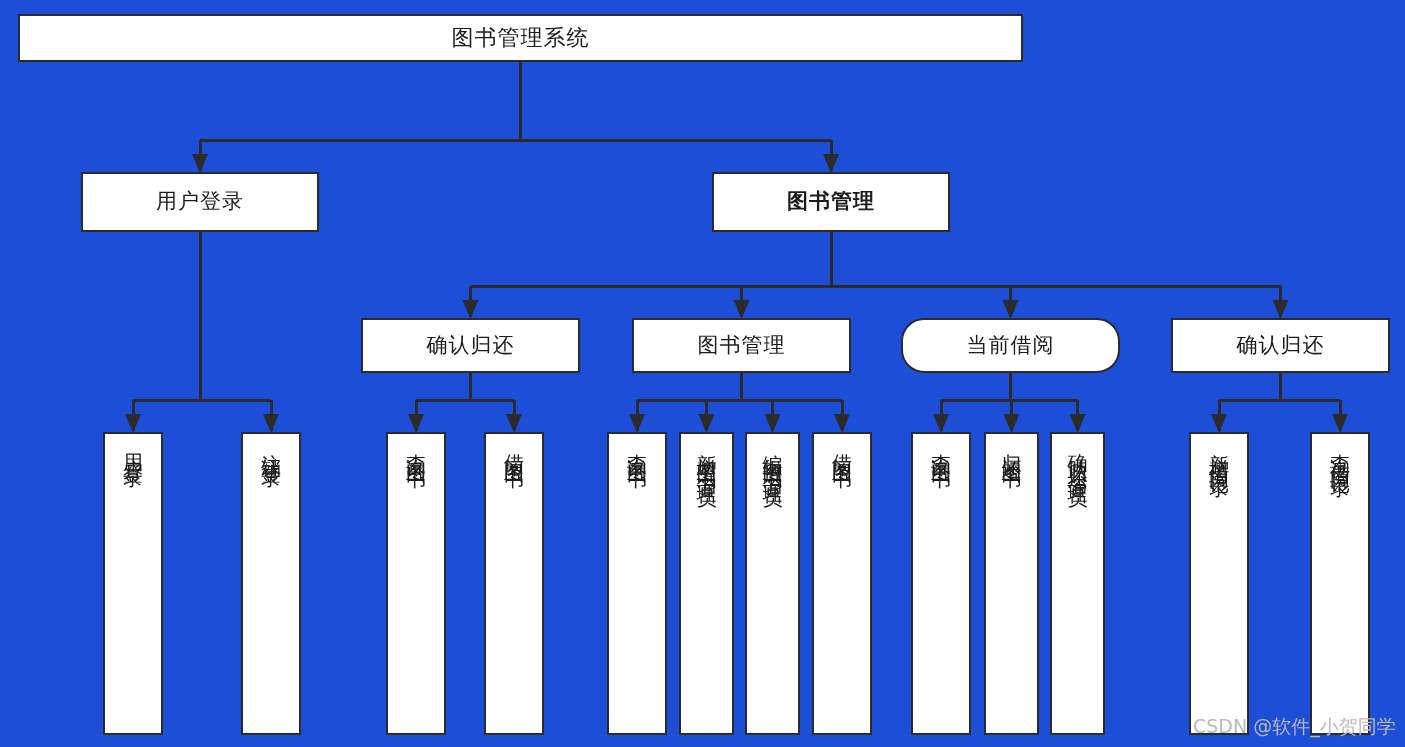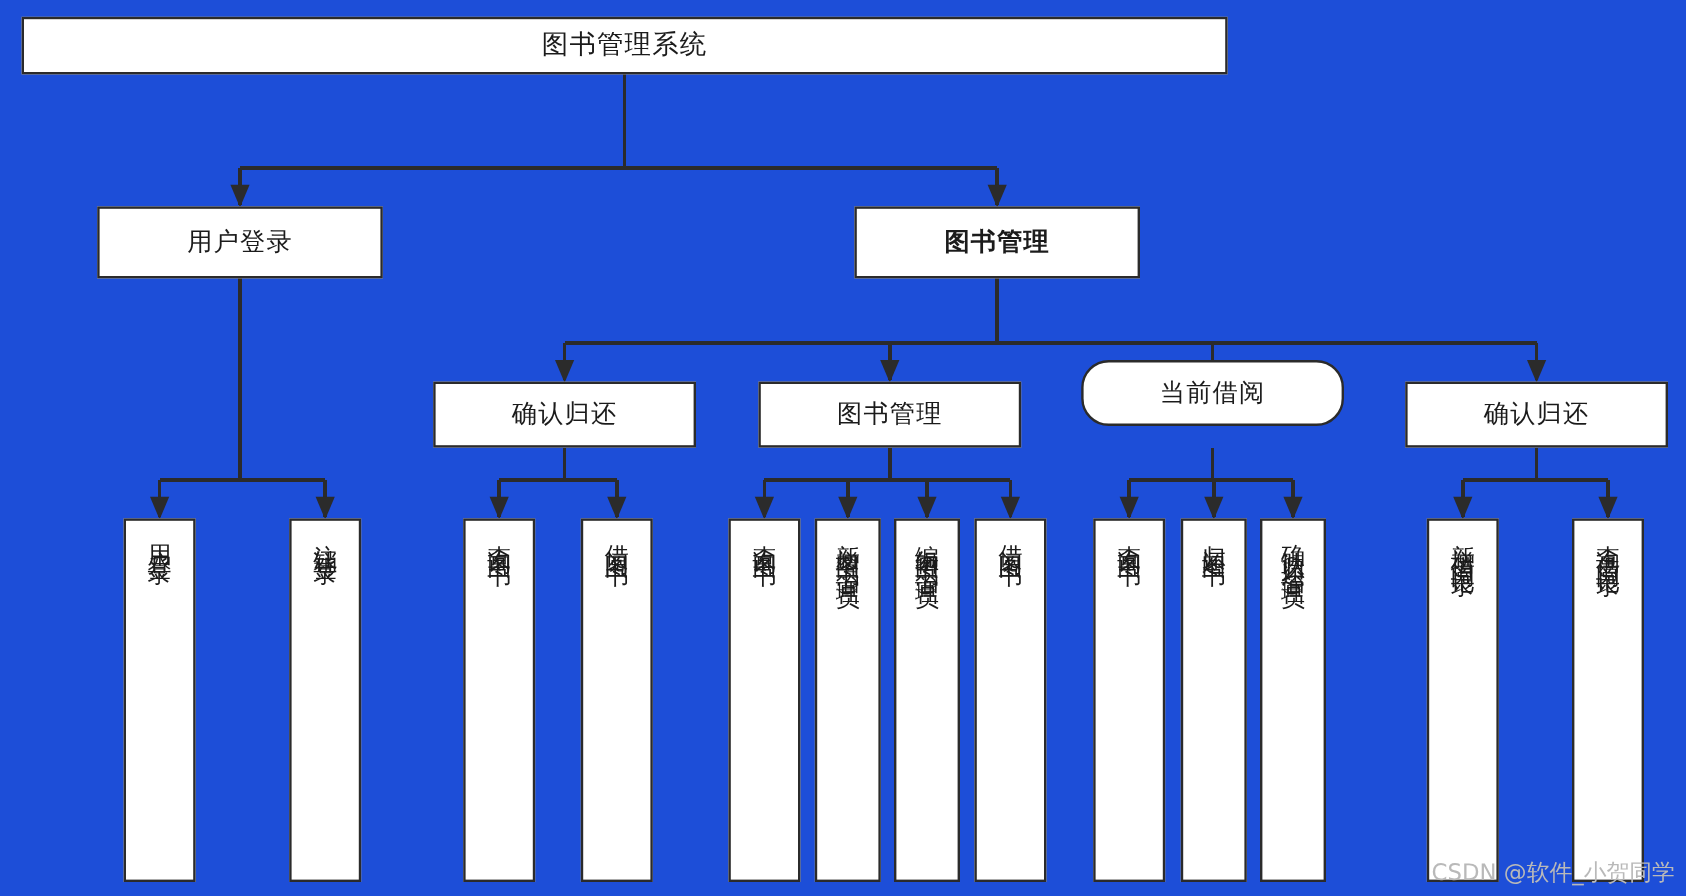--- a/index.html
+++ b/index.html
@@ -134,21 +134,21 @@
       </div>
       <div class="node horiz" style="left: 712px; top: 172px; width: 238px; height: 60px; font-weight: bold;">
         <span>图书管理</span>
       </div>
       <div class="node horiz" style="left: 361px; top: 318px; width: 219px; height: 55px;">
         <span>确认归还</span>
       </div>
       <div class="node horiz" style="left: 632px; top: 318px; width: 219px; height: 55px;">
         <span>图书管理</span>
       </div>
-      <div class="node horiz" style="left: 901px; top: 300px; width: 219px; height: 55px; border-radius: 23px;">
+      <div class="node horiz" style="left: 901px; top: 318px; width: 219px; height: 55px; border-radius: 23px;">
         <span>当前借阅</span>
       </div>
       <div class="node horiz" style="left: 1171px; top: 318px; width: 219px; height: 55px;">
         <span>确认归还</span>
       </div>
       <div class="node vert" style="left: 103px; top: 432px; width: 60px; height: 303px;">
         <span class="vlabel">用户登录</span>
       </div>
       <div class="node vert" style="left: 241px; top: 432px; width: 60px; height: 303px;">
         <span class="vlabel">注销登录</span>

